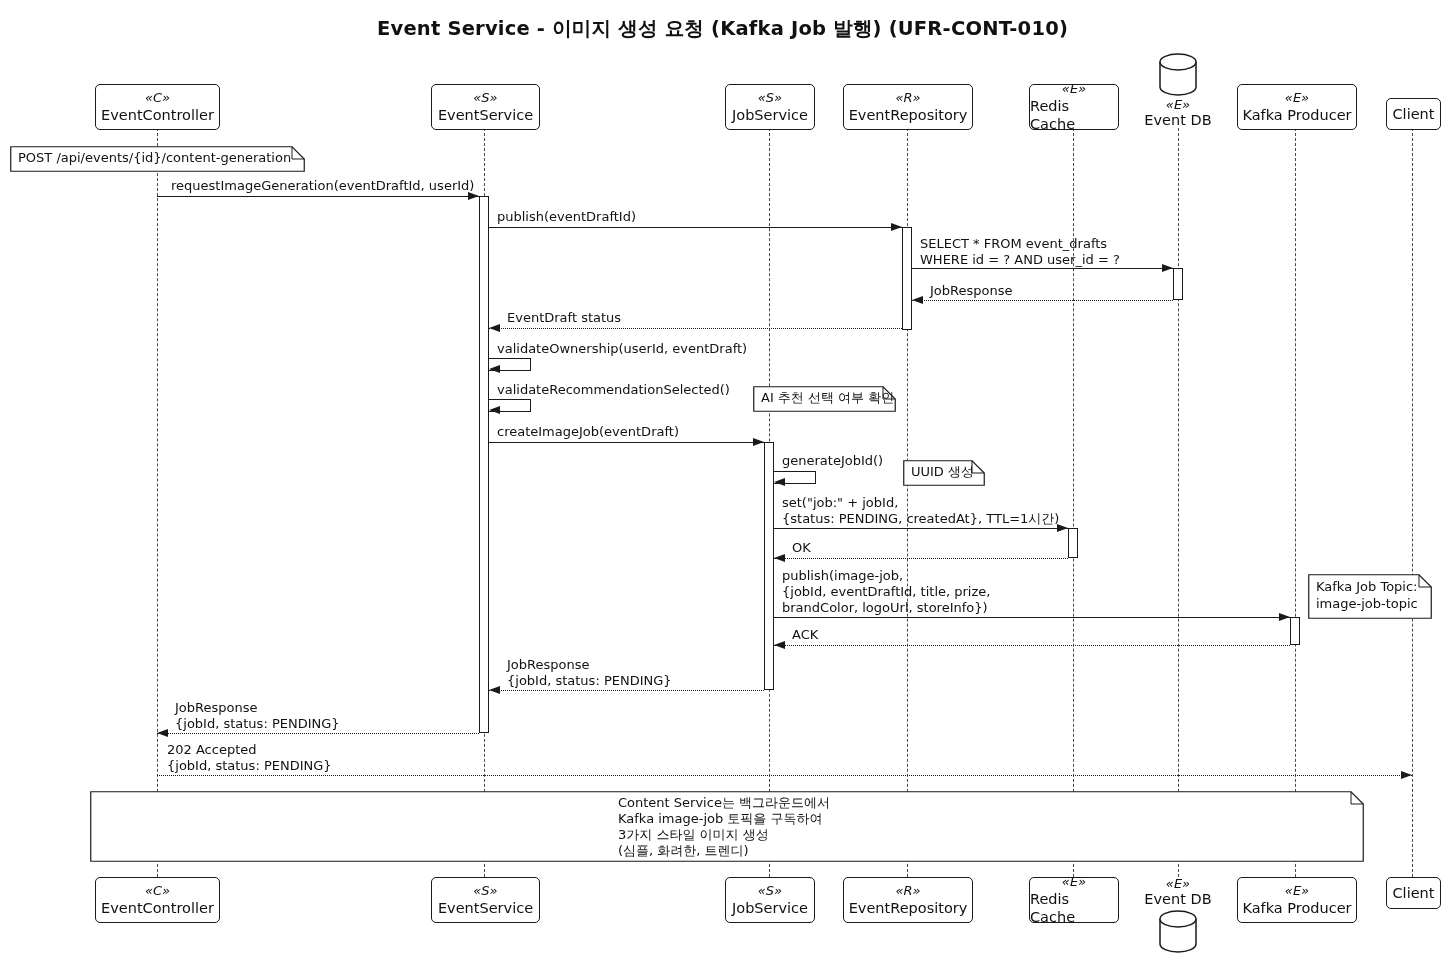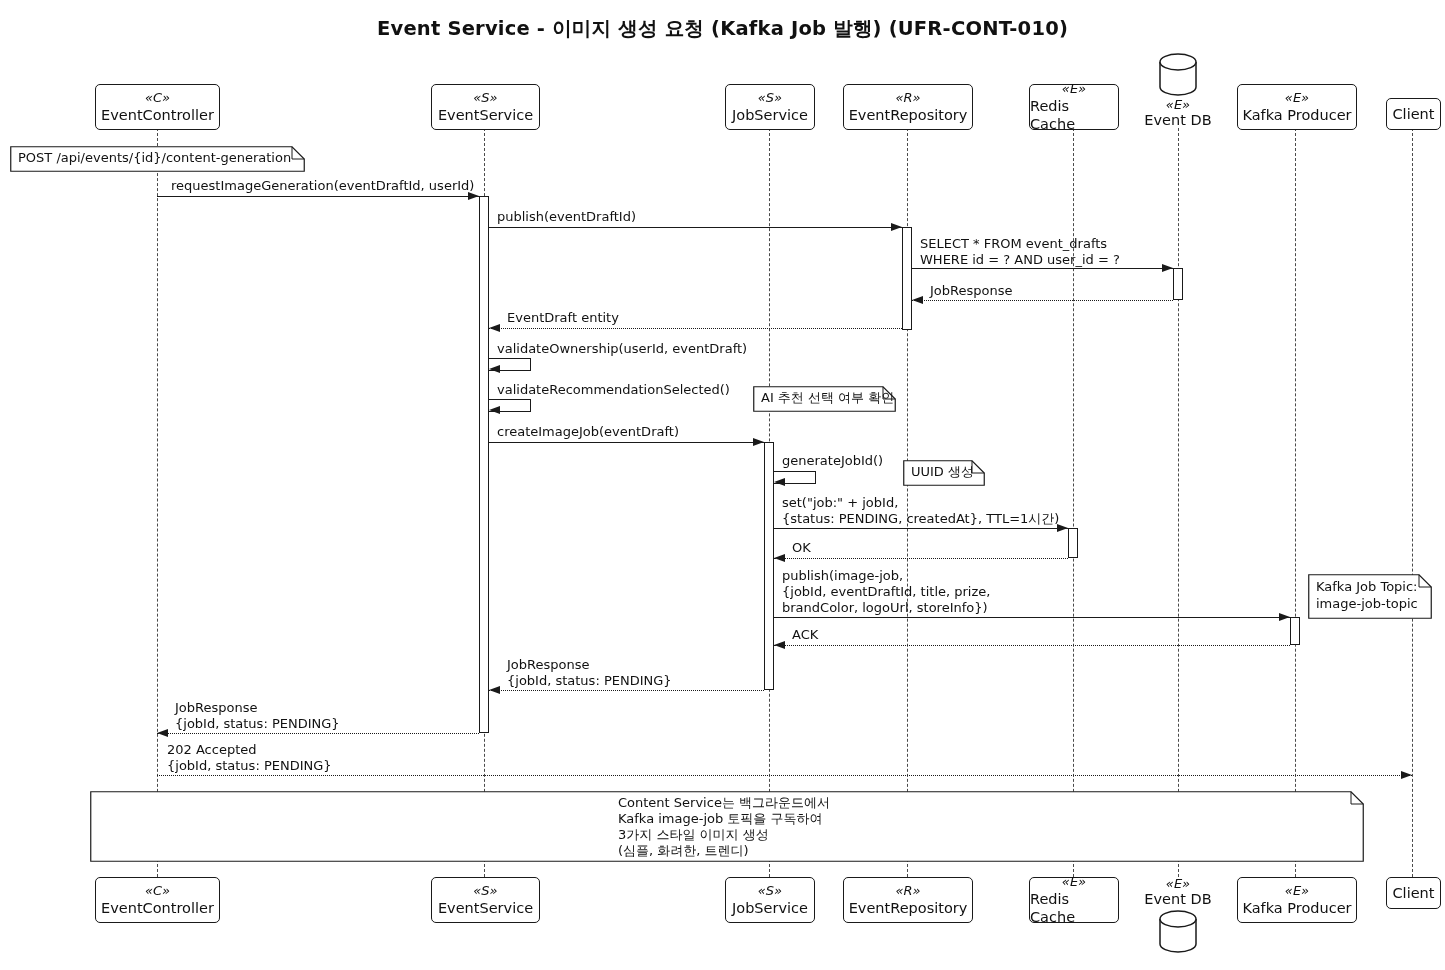--- a/index.html
+++ b/index.html
@@ -61,21 +61,21 @@
   <div class="ah r" style="left:1162px;top:263.5px"></div>
   <div class="lbl" style="left:920px;top:236px">SELECT * FROM event_drafts
 WHERE id = ? AND user_id = ?</div>
 
   <div class="line dotted" style="left:912px;top:300px;width:261px"></div>
   <div class="ah l" style="left:912px;top:295.5px"></div>
   <div class="lbl" style="left:930px;top:283px">JobResponse</div>
 
   <div class="line dotted" style="left:489px;top:328px;width:413px"></div>
   <div class="ah l" style="left:489px;top:323.5px"></div>
-  <div class="lbl" style="left:507px;top:310px">EventDraft entity</div>
+  <div class="lbl" style="left:507px;top:310px">EventDraft status</div>
 
   <div class="lbl" style="left:497px;top:341px">validateOwnership(userId, eventDraft)</div>
   <div class="self" style="left:489px;top:358px"></div>
   <div class="ah l" style="left:489px;top:364.5px"></div>
 
   <div class="lbl" style="left:497px;top:382px">validateRecommendationSelected()</div>
   <div class="self" style="left:489px;top:399px"></div>
   <div class="ah l" style="left:489px;top:405.5px"></div>
 
   <div class="line" style="left:489px;top:442px;width:275px"></div>

